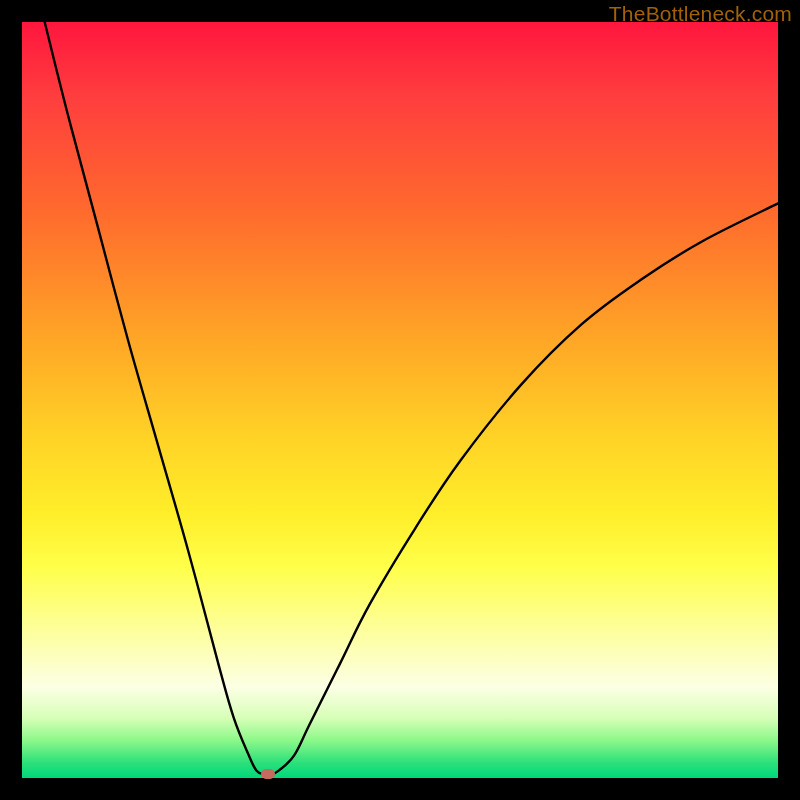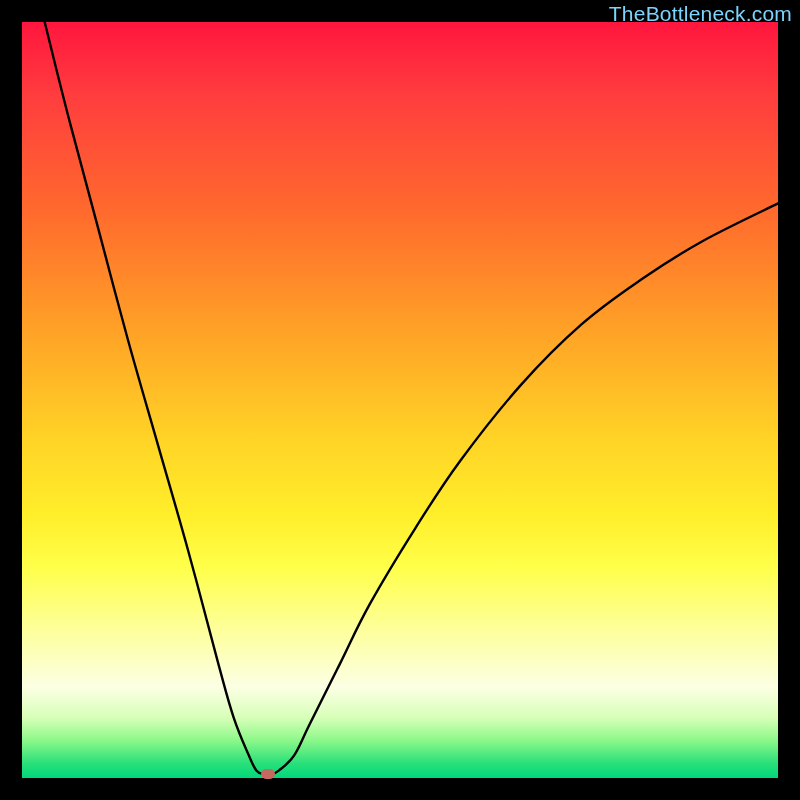--- a/index.html
+++ b/index.html
@@ -30,21 +30,21 @@
       #d8ffb8 92%,
       #8df88a 95%,
       #2be07a 98%,
       #00d87c 100%
     );
   }
   .watermark {
     position: absolute;
     top: 2px;
     right: 8px;
-    color: #7dd3fc;
+    color: #a16207;
     font-size: 21px;
     font-weight: 500;
     letter-spacing: 0.2px;
   }
   svg.curve {
     position: absolute;
     left: 0;
     top: 0;
     width: 756px;
     height: 756px;

